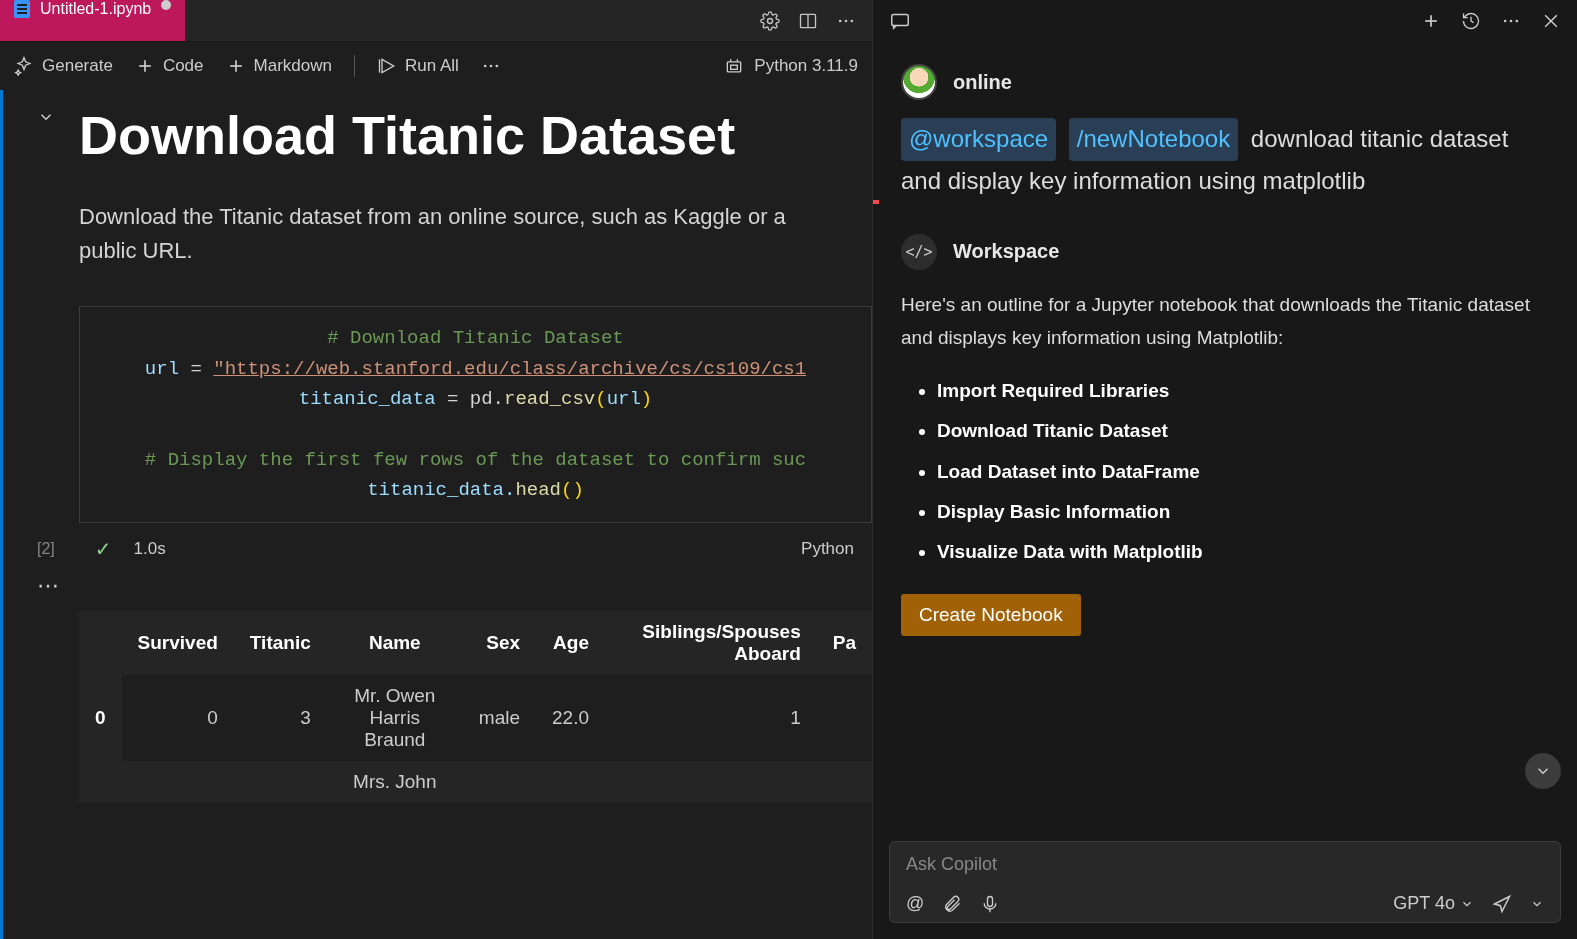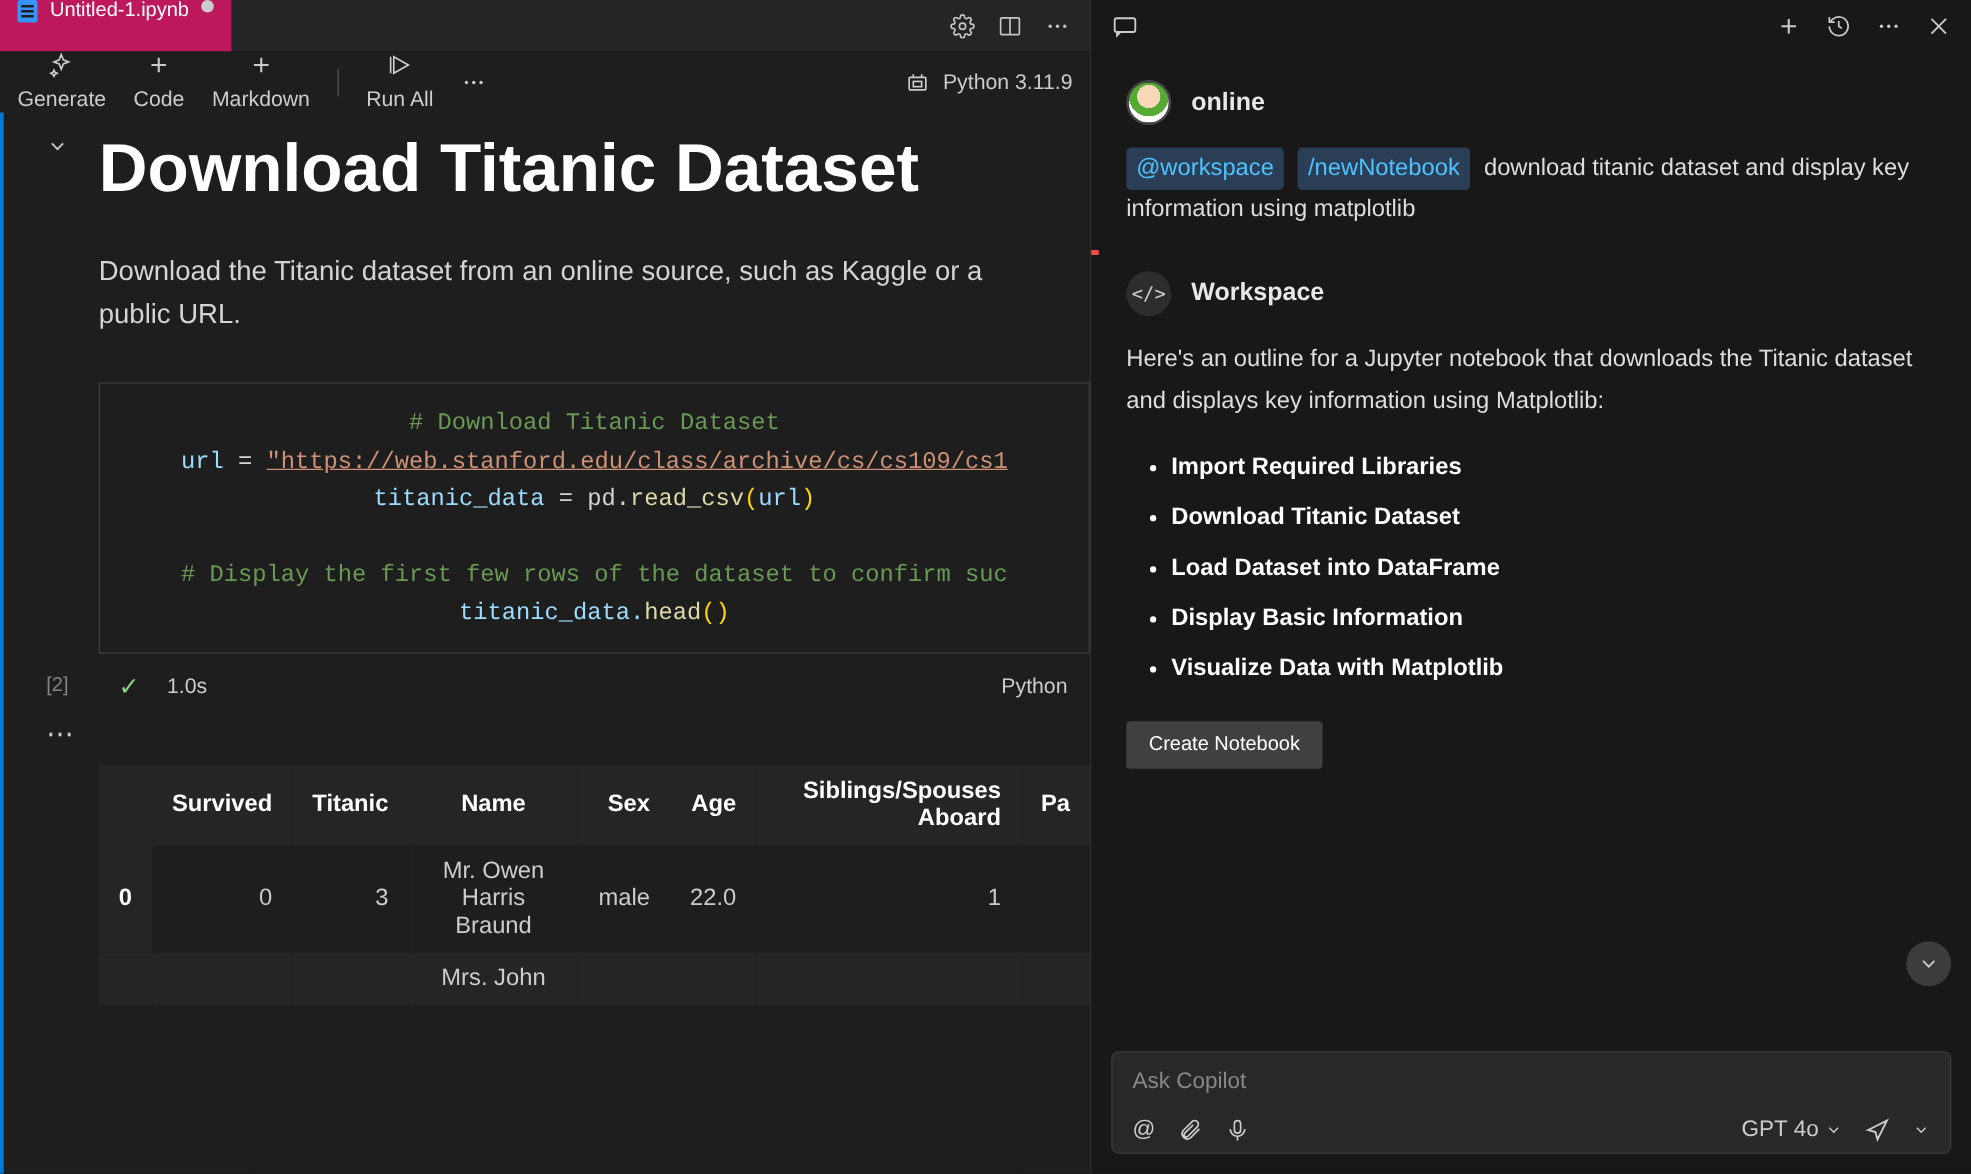--- a/index.html
+++ b/index.html
@@ -55,21 +55,21 @@
 .icon-btn { cursor:pointer; display:flex; align-items:center; justify-content:center; }
 .toolbar {
   height: 48px;
   display:flex;
   align-items:center;
   padding: 0 14px;
   gap: 22px;
   font-size: 17px;
   color:#ccc;
 }
-.toolbar .tb-item { display:flex; align-items:center; gap:8px; cursor:pointer;flex-direction:column; }
+.toolbar .tb-item { display:flex; align-items:center; gap:8px; cursor:pointer; }
 .toolbar .divider { width:1px; height:22px; background:#555; }
 .toolbar-spacer { flex:1; }
 .kernel { display:flex; align-items:center; gap:10px; font-size:17px;justify-content:flex-end; }
 .notebook-body {
   flex:1;
   overflow:hidden;
   padding-left: 6px;
   position:relative;
   border-left: 3px solid #0078d4;
 }
@@ -170,21 +170,21 @@
   padding: 22px 28px 10px 28px;
   overflow:hidden;
 }
 .user-row { display:flex; align-items:center; gap:16px; margin-bottom:18px;}
 .avatar {
   width:36px; height:36px; border-radius:50%;
   background: radial-gradient(circle at 50% 35%, #f8d8b8 0 35%, #5a3 36% 60%, #fff 61% 100%);
   border:2px solid #444;
 }
 .user-name { font-size:20px; font-weight:600; color:#e8e8e8; }
-.prompt-pills { margin-bottom:0; line-height:1.7; font-size:19px;}
+.prompt-pills { margin-bottom:0; line-height:1.7; font-size:24px;}
 .pill {
   display:inline-block;
   background:#2a3f55;
   color:#4fc1ff;
   padding:1px 8px;
   border-radius:4px;
   margin-right:6px;
 }
 .prompt-text { color:#ddd; }
 .assistant-marker { height:4px; width:6px; background:#f14c4c; position:absolute; left:0; top:200px; }
@@ -193,25 +193,25 @@
   width:36px; height:36px; border-radius:50%;
   background:#2d2d2d;
   display:flex; align-items:center; justify-content:center;
   font-family:monospace; font-size:15px; color:#ccc;
 }
 .ast-name { font-size:20px; font-weight:700; color:#e8e8e8;}
 .ast-body { font-size:19px; line-height:1.75; color:#ddd;}
 .ast-body ul { margin:20px 0 26px 36px; }
 .ast-body li { font-weight:700; color:#fff; margin-bottom:7px;}
 .create-btn {
-  background:#404040;
+  background:#a16207;
   color:#fff;
   border:none;
   padding:10px 18px;
-  font-size:16px;
+  font-size:19px;
   border-radius:3px;
   cursor:pointer;
 }
 .scroll-fab {
   position:absolute;
   right:16px;
   bottom:150px;
   width:36px;height:36px;
   border-radius:50%;
   background:#3c3c3c;

